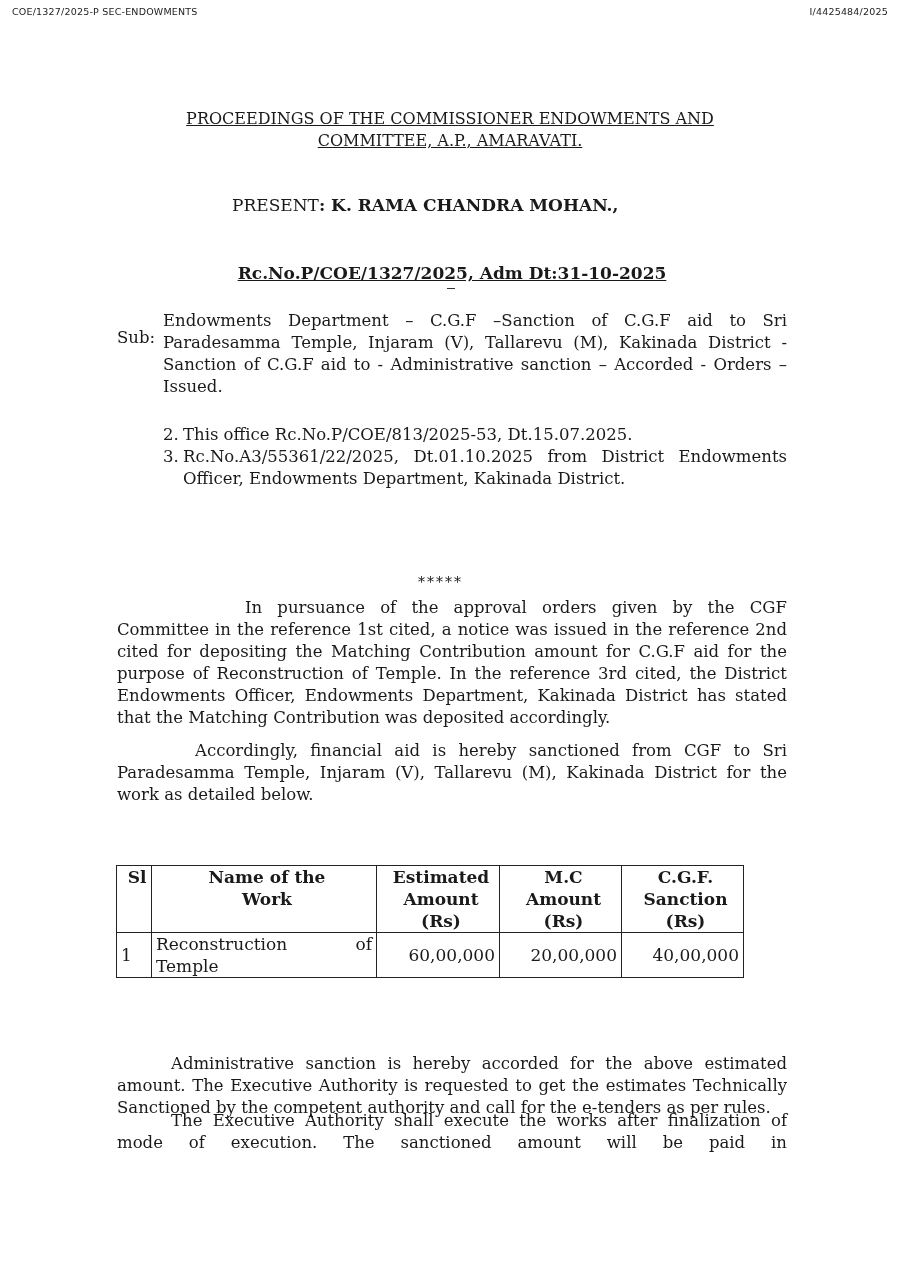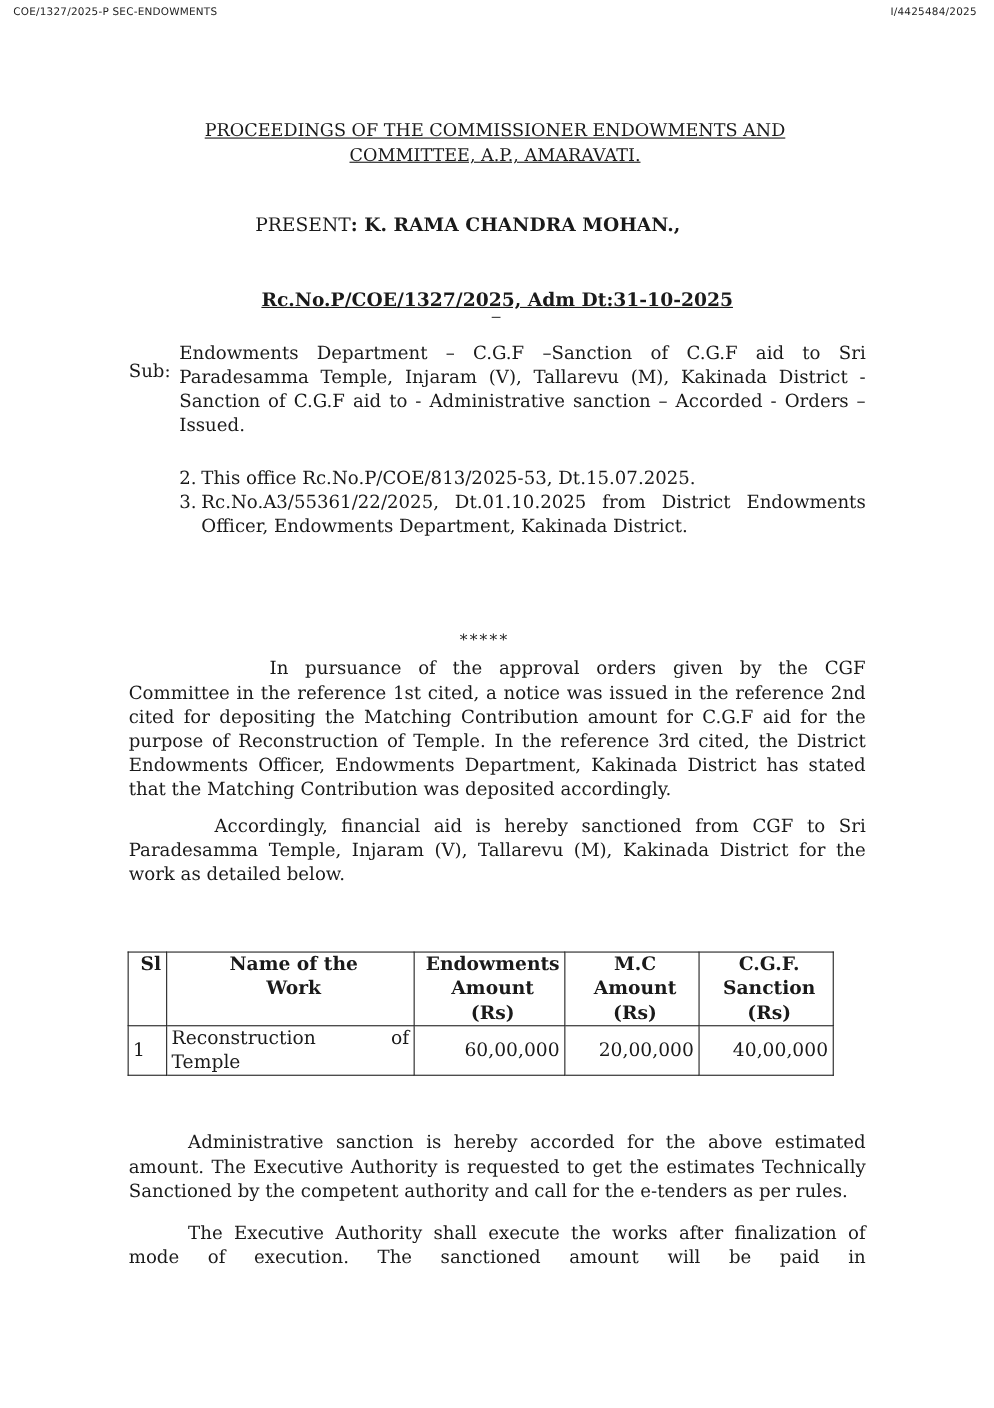--- a/index.html
+++ b/index.html
@@ -21,21 +21,21 @@
   .ref { top: 424px; }
   .ref .row { display: flex; }
   .ref .k { width: 46px; flex: none; }
   .ref .n { width: 20px; flex: none; }
   .ref .v { flex: 1; text-align: justify; }
   .ref .v.wrap { text-align: justify; text-align-last: left; }
   .stars { position: absolute; top: 574px; left: 418px; font-size: 14px; letter-spacing: 2px; }
   .para { text-align: justify; text-align-last: left; }
   .p1 { top: 597px; text-indent: 128px; }
   .p2 { top: 740px; text-indent: 78px; }
-  .p3 { top: 1028px; text-indent: 54px; }
+  .p3 { top: 1053px; text-indent: 54px; }
   .p4 { top: 1110px; text-indent: 54px; text-align-last: justify; }
   table.works { position: absolute; top: 865px; left: 116px; border-collapse: collapse; font-size: 17px; }
   table.works td, table.works th { border: 1.5px solid #222; padding: 0 4px; vertical-align: top; line-height: 22px; }
   table.works th { font-weight: bold; text-align: center; padding-left: 10px; }
   table.works td { vertical-align: middle; }
   .c-sl { width: 20px; }
   .c-name { width: 210px; }
   .c-est { width: 108px; }
   .c-mc { width: 107px; }
   .c-cgf { width: 107px; }
@@ -85,21 +85,21 @@
 
 <table class="works">
   <tbody>
       <tr>
     <th class="c-sl">Sl</th>
     <th class="c-name">
       <div>Name of the</div>
       <div>Work</div>
     </th>
     <th class="c-est">
-      <div>Endowments</div>
+      <div>Estimated</div>
       <div>Amount</div>
       <div>(Rs)</div>
     </th>
     <th class="c-mc">
       <div>M.C</div>
       <div>Amount</div>
       <div>(Rs)</div>
     </th>
     <th class="c-cgf">
       <div>C.G.F.</div>

